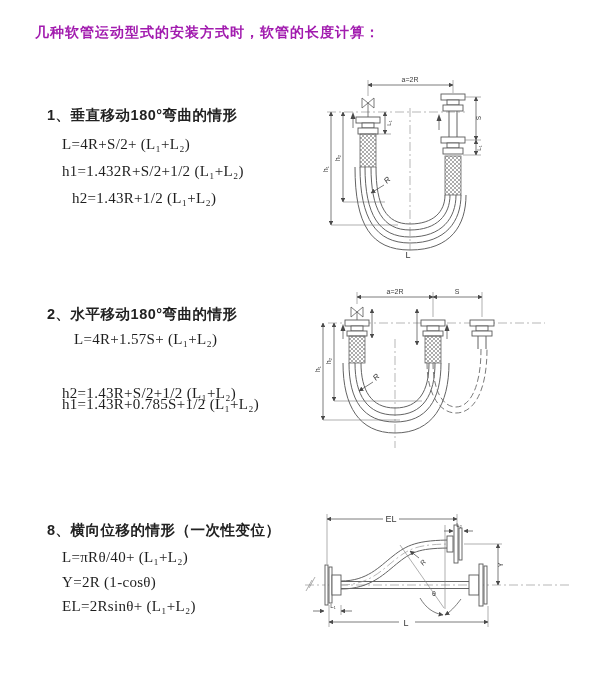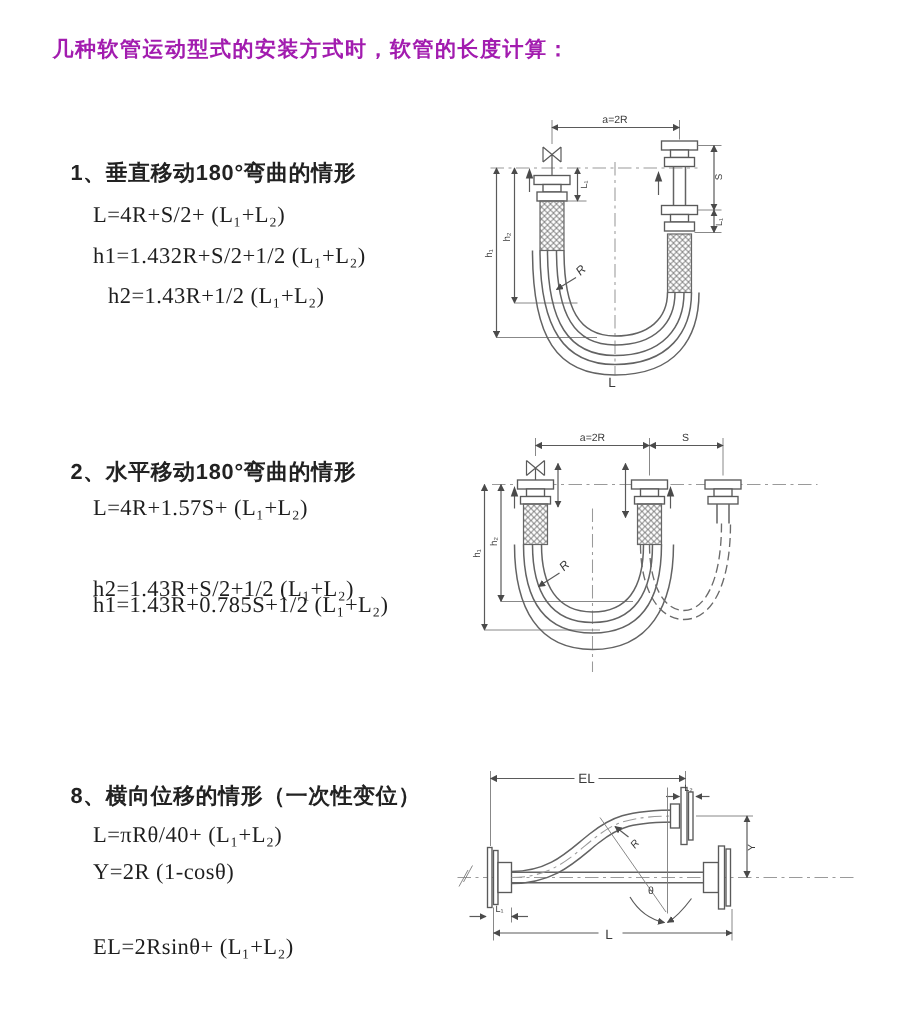--- a/index.html
+++ b/index.html
@@ -25,28 +25,28 @@
 <body>
 
 <div class="abs title">几种软管运动型式的安装方式时，软管的长度计算：</div>
 
 <div class="abs heading" style="left:47px;top:106px;">1、垂直移动180°弯曲的情形</div>
 <div class="abs formula" style="left:62px;top:136px;">L=4R+S/2+ (L₁+L₂)</div>
 <div class="abs formula" style="left:62px;top:163px;">h1=1.432R+S/2+1/2 (L₁+L₂)</div>
 <div class="abs formula" style="left:72px;top:190px;">h2=1.43R+1/2 (L₁+L₂)</div>
 
 <div class="abs heading" style="left:47px;top:305px;">2、水平移动180°弯曲的情形</div>
-<div class="abs formula" style="left:62px;top:331px;">L=4R+1.57S+ (L₁+L₂)</div>
+<div class="abs formula" style="left:74px;top:331px;">L=4R+1.57S+ (L₁+L₂)</div>
 <div class="abs formula" style="left:62px;top:358px;margin-top:38px;">h1=1.43R+0.785S+1/2 (L₁+L₂)</div>
 <div class="abs formula" style="left:62px;top:385px;">h2=1.43R+S/2+1/2 (L₁+L₂)</div>
 
 <div class="abs heading" style="left:47px;top:521px;">8、横向位移的情形（一次性变位）</div>
 <div class="abs formula" style="left:62px;top:549px;">L=πRθ/40+ (L₁+L₂)</div>
 <div class="abs formula" style="left:62px;top:574px;">Y=2R (1-cosθ)</div>
-<div class="abs formula" style="left:62px;top:624px;">EL=2Rsinθ+ (L₁+L₂)</div>
+<div class="abs formula" style="left:62px;top:598px;">EL=2Rsinθ+ (L₁+L₂)</div>
 
 <svg style="left:313px;top:70px;" width="215" height="190" viewBox="0 0 215 190">
   <defs>
     <marker id="a1" viewBox="0 0 10 10" refX="9" refY="5" markerWidth="6" markerHeight="6" orient="auto-start-reverse">
       <path d="M0,0L10,5L0,10z" fill="#4a4a4a"></path>
     </marker>
     <pattern id="b1" width="4" height="4" patternUnits="userSpaceOnUse">
       <path d="M0,0L4,4 M4,0L0,4" stroke="#8a8a8a" stroke-width="0.7"></path>
     </pattern>
   </defs>

